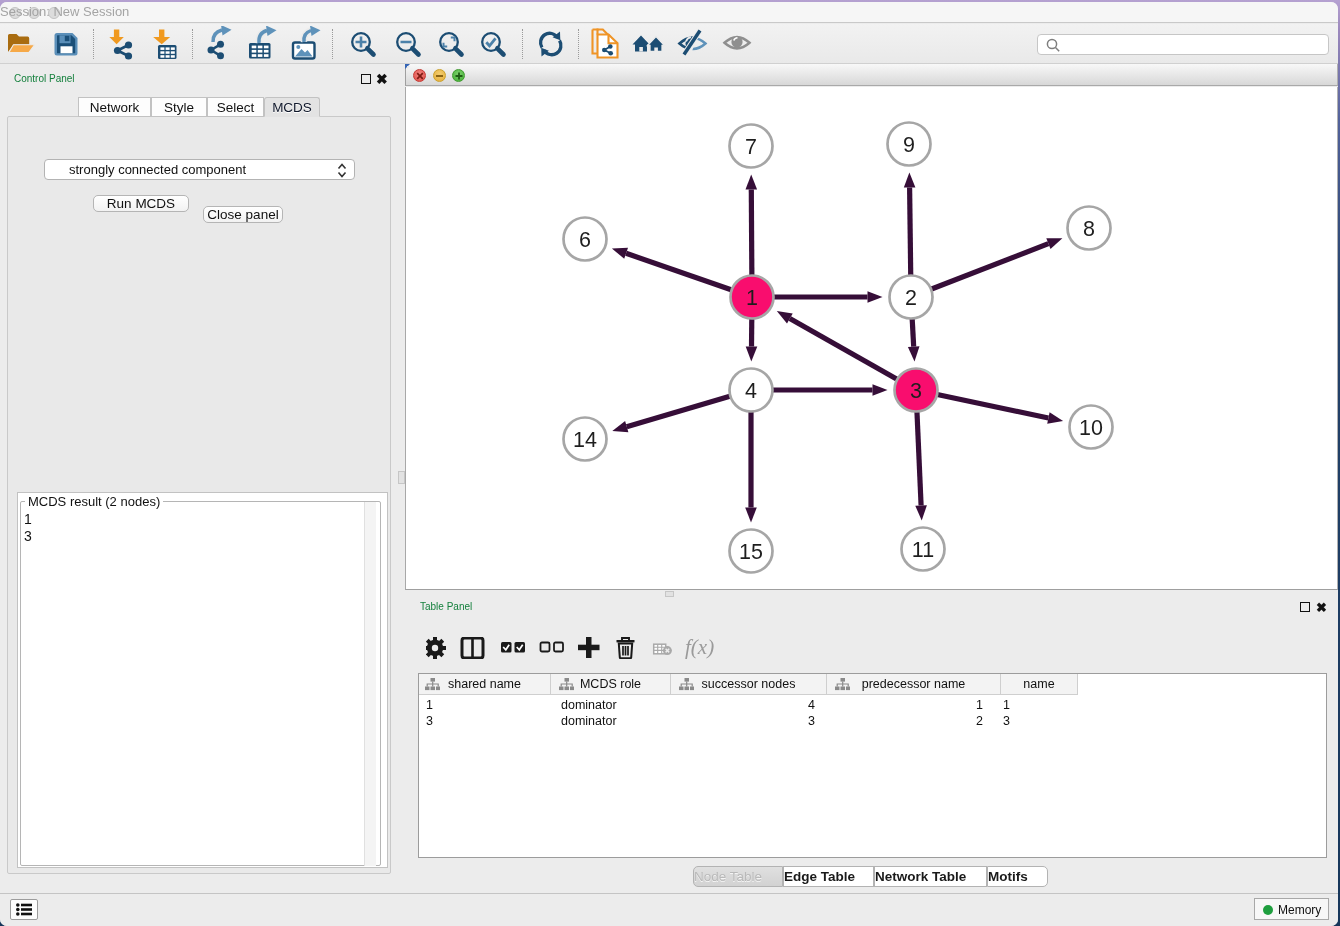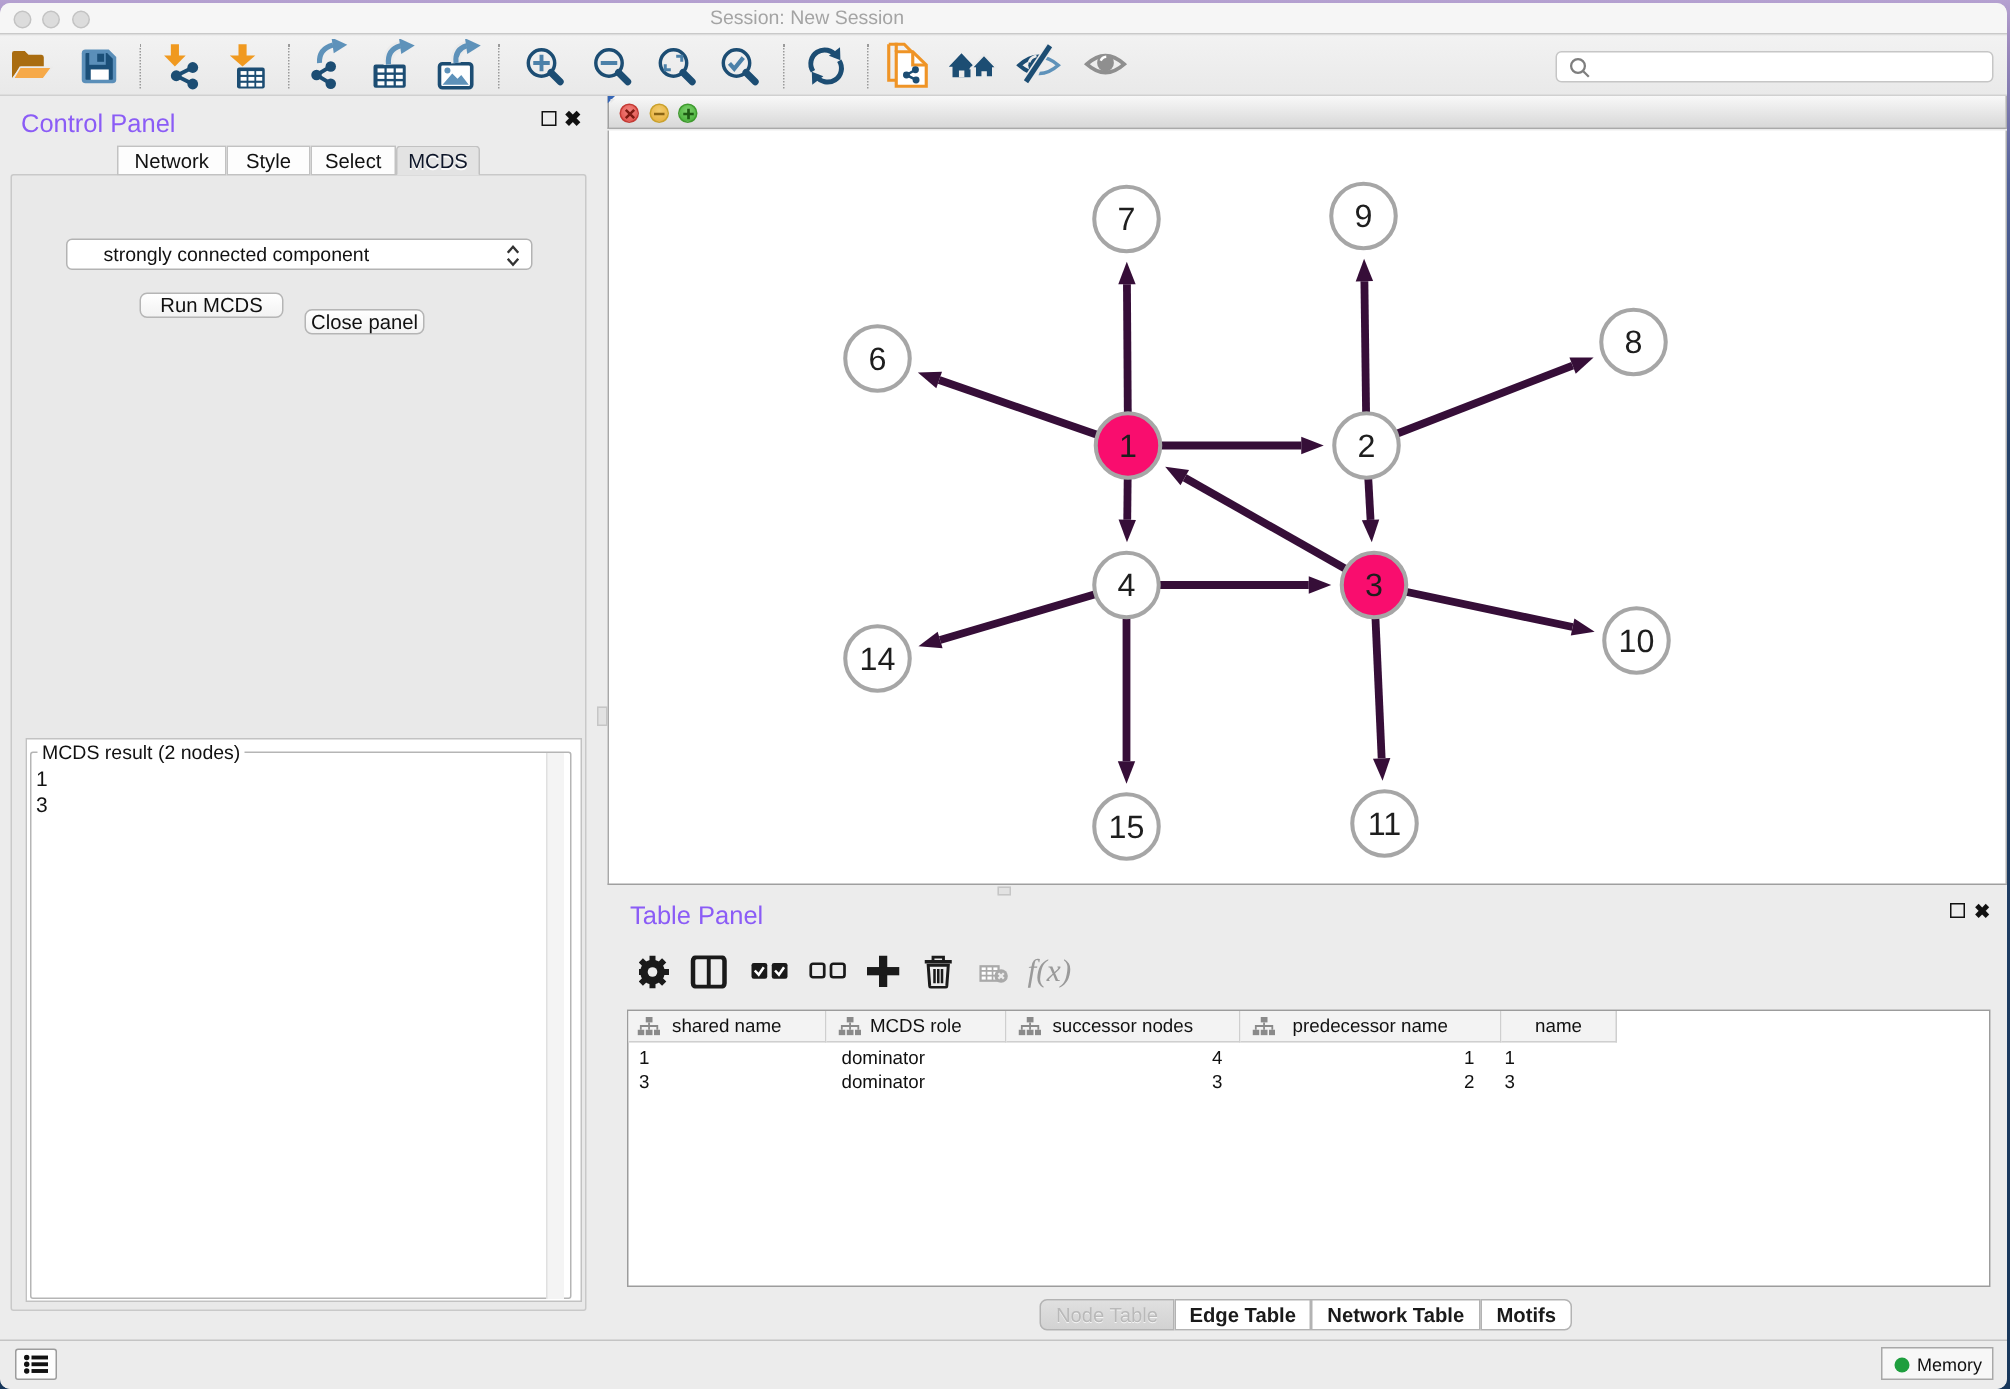--- a/index.html
+++ b/index.html
@@ -5,43 +5,43 @@
 *{margin:0;padding:0;box-sizing:border-box}
 html,body{width:1340px;height:926px}
 body{position:relative;font-family:"Liberation Sans",sans-serif;overflow:hidden;
 background:linear-gradient(180deg,#b5a1d1 0px,#9c89bd 30px,#52629b 120px,#24426b 300px,#16365a 926px)}
 .win{position:absolute;left:0;top:2px;width:1338px;height:924px;background:#ececec;border-radius:7px 7px 7px 7px;overflow:hidden}
 .pg{position:absolute;left:0;top:-2px;width:1340px;height:926px}
 .abs{position:absolute}
 
 .tbar{position:absolute;left:0;top:0;width:1340px;height:23px;background:#f6f6f6;border-bottom:1px solid #c9c9c9}
 .tl{position:absolute;top:7px;width:12px;height:12px;border-radius:50%;background:#dcdcdc;border:1px solid #c3c3c3}
-.wtitle{position:absolute;top:4px;left:0;width:1076px;text-align:center;font-size:13px;color:#a4a4a4}
+.wtitle{position:absolute;top:4px;left:0;width:1076px;text-align:left;font-size:13px;color:#a4a4a4}
 
 .toolbar{position:absolute;left:0;top:24px;width:1340px;height:40px;background:linear-gradient(#f2f2f2,#e9e9e9);border-bottom:1px solid #d0d0d0}
 .sep{position:absolute;top:29px;height:30px;width:0;border-left:1px dotted #9a9a9a}
 
 .search{position:absolute;left:1037px;top:34px;width:292px;height:21px;background:#fff;border:1px solid #c6c6c6;border-radius:4px}
 
 .cp-h{position:absolute;left:0;top:64px;width:391px;height:33px;background:#ececec}
-.ph-t{font-size:17px;color:#8b5cf6}
+.ph-t{font-size:10px;color:#15803d}
 .tab{position:absolute;top:97px;height:20px;background:#fdfdfd;border:1px solid #c2c2c2;font-size:13.5px;color:#111;text-align:center;line-height:19px}
 .cp-box{position:absolute;left:7px;top:116px;width:384px;height:758px;border:1px solid #c9c9c9;background:#e9e9e9;border-radius:2px}
 .btn{position:absolute;background:linear-gradient(#ffffff,#f2f2f2);border:1px solid #b5b5b5;border-radius:5px;font-size:13.5px;color:#111;text-align:center}
 
 .nw-t{position:absolute;left:405px;top:64px;width:933px;height:22px;background:linear-gradient(#f8f8f8,#d8d8d8);border-bottom:1px solid #a9a9a9;border-left:1px solid #9f9f9f;border-right:1px solid #b0b0b0}
 .nw-c{position:absolute;left:405px;top:87px;width:933px;height:503px;background:#fff;border-left:1px solid #a8a8a8;border-bottom:1px solid #9f9f9f;border-right:1px solid #b0b0b0}
 .light{position:absolute;top:5px;width:13px;height:13px;border-radius:50%}
 
 .tp{position:absolute;left:405px;top:600px;width:933px;height:293px;background:#ececec}
 .tp-white{position:absolute;left:418px;top:673px;width:909px;height:185px;background:#fff;border:1px solid #9c9c9c}
 .th{position:absolute;top:0;height:21px;border-right:1px solid #cfcfcf;font-size:12.5px;color:#111;text-align:center;line-height:21px;background:#f3f3f3;border-bottom:1px solid #cfcfcf}
 .td{position:absolute;font-size:12.5px;color:#111;height:16px;line-height:16px}
 .hico{position:absolute;top:4px}
-.btab{position:absolute;top:866px;height:21px;background:#fff;border:1px solid #b3b3b3;font-size:13.5px;font-weight:700;color:#1a1a1a;text-align:center;line-height:20px}
+.btab{position:absolute;top:866px;height:21px;background:#fff;border:1px solid #b3b3b3;font-size:13.5px;font-weight:700;color:#1a1a1a;text-align:left;line-height:20px}
 
 .sbar{position:absolute;left:0;top:893px;width:1340px;height:33px;background:#ececec;border-top:1px solid #c4c4c4}
 </style>
 </head>
 <body>
 <div class="win">
     <div class="pg">
 
 <div class="tbar">
   <div class="tl" style="left:9px"></div>

